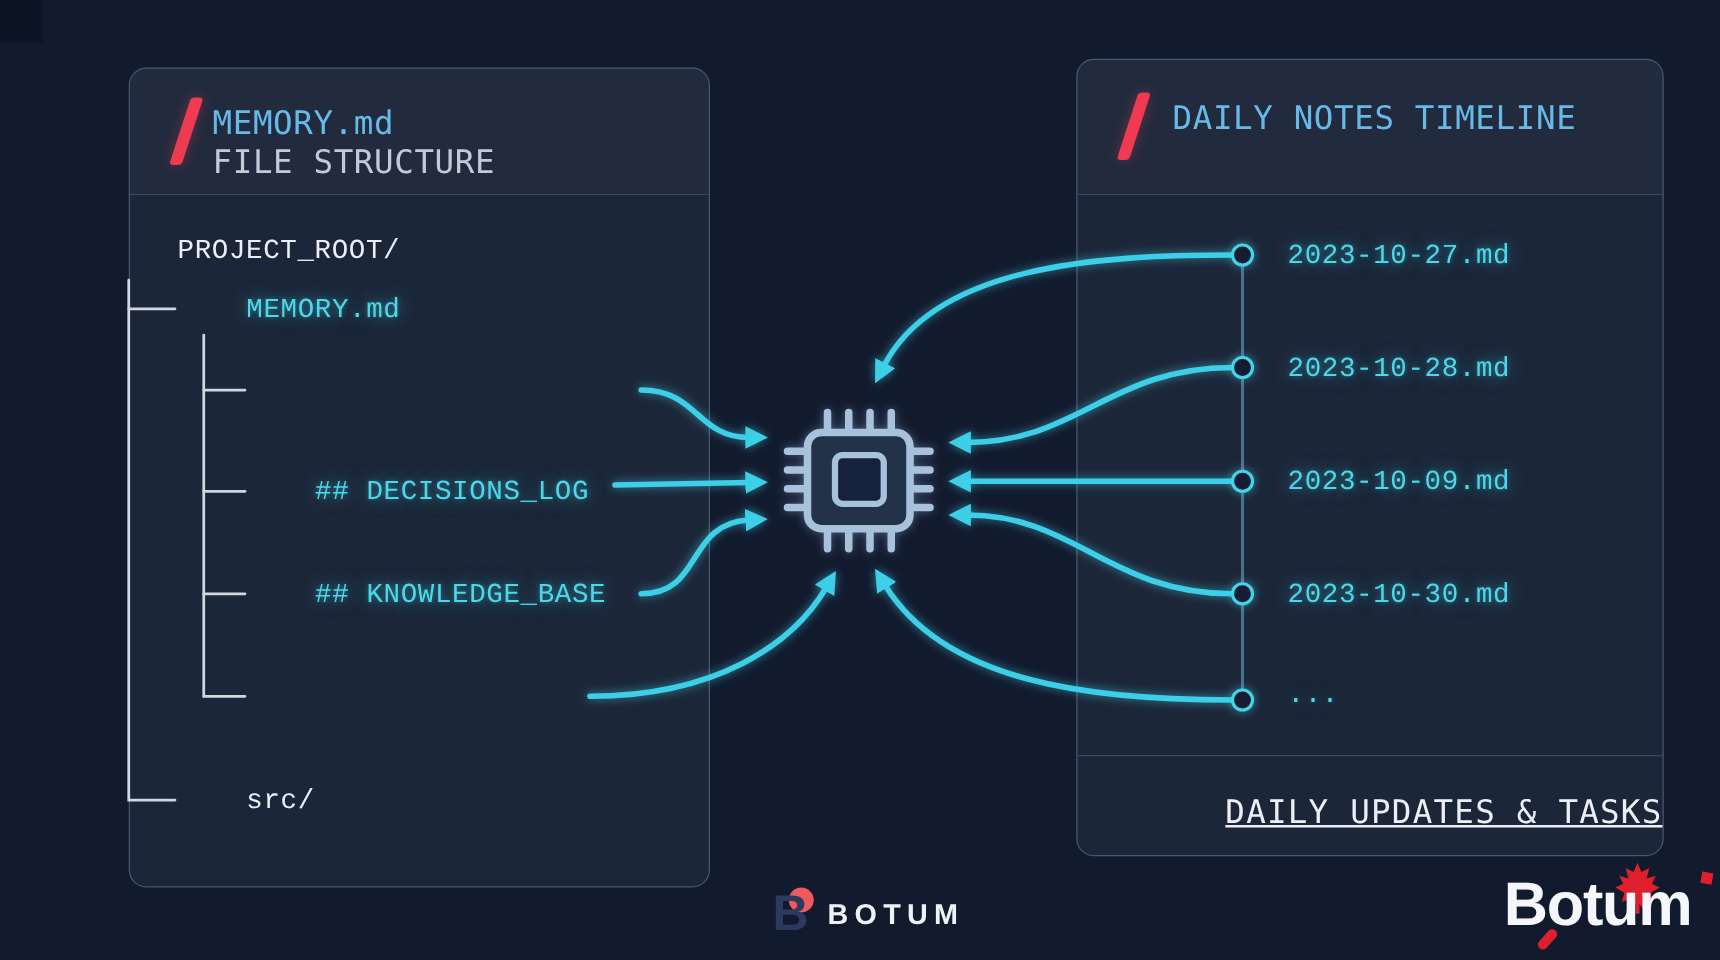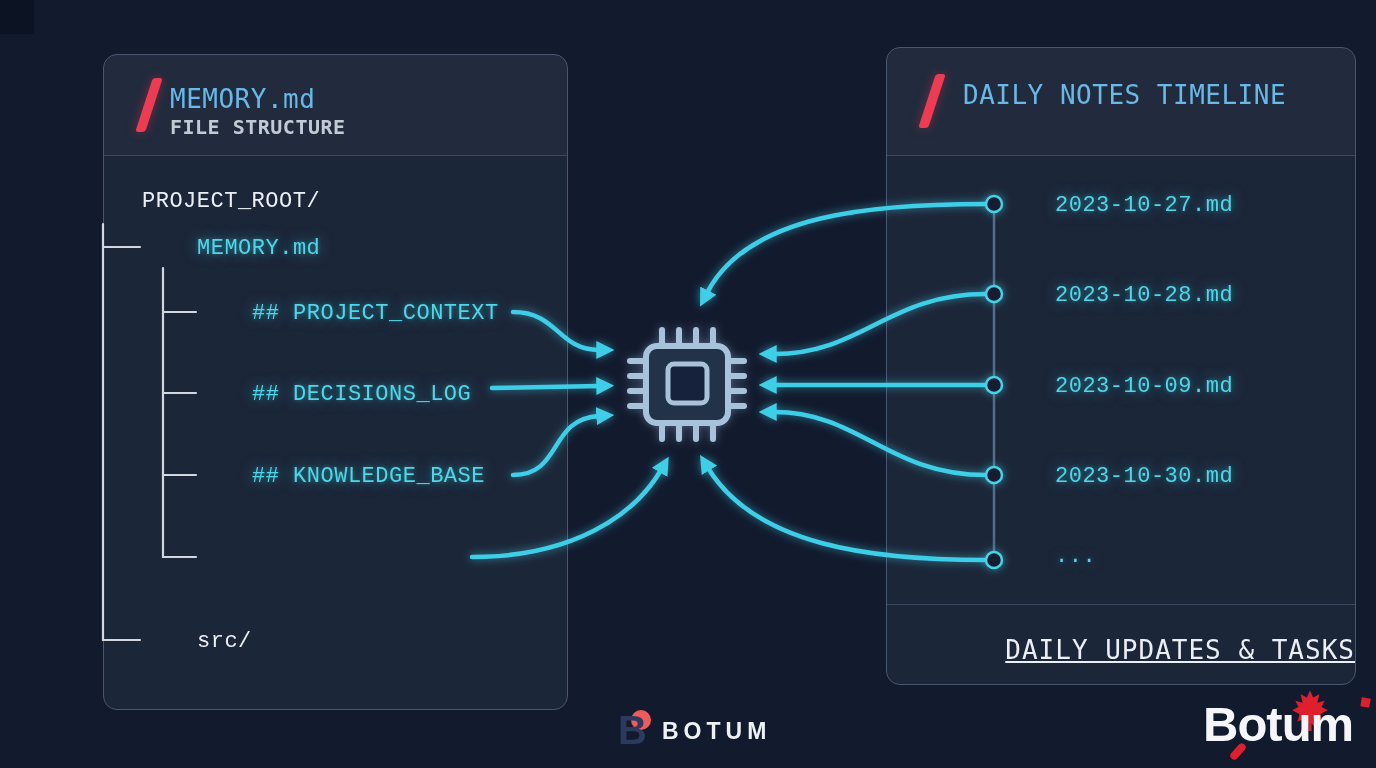--- a/index.html
+++ b/index.html
@@ -16,32 +16,32 @@
   }
   html,body{margin:0;padding:0;background:var(--bg);}
   .stage{position:relative;width:1376px;height:768px;background:var(--bg);overflow:hidden;
          font-family:"DejaVu Sans Mono",monospace;}
   .mono{font-family:"DejaVu Sans Mono",monospace;}
   .corner-sq{position:absolute;left:0;top:0;width:34px;height:34px;background:#0c1322;}
 
   .panel{position:absolute;background:var(--panel);border:1.5px solid var(--panel-border);
          border-radius:14px;box-sizing:border-box;margin-left:46px;}
   .panel.left{left:57px;top:54px;width:465px;height:656px;}
-  .panel.right{left:840px;top:47px;width:470px;height:638px;}
+  .panel.right{left:815px;top:47px;width:470px;height:638px;}
 
   .phead{position:absolute;left:0;top:0;right:0;border-bottom:1.5px solid var(--divider);
          background:rgba(255,255,255,0.025);border-radius:13px 13px 0 0;}
   .panel.left .phead{height:100px;}
   .panel.right .phead{height:107px;}
   .slash{position:absolute;width:10px;height:54px;background:var(--red);border-radius:3px;
          transform:skewX(-18deg);box-shadow:0 0 10px rgba(238,59,82,.35);}
   .panel.left .slash{left:40px;top:23px;}
   .panel.right .slash{left:40px;top:26px;}
   .t1{position:absolute;font-size:26px;color:var(--blue);white-space:nowrap;letter-spacing:.5px;}
-  .t2{position:absolute;font-size:20px;color:var(--gray);white-space:nowrap;letter-spacing:.5px;font-weight:bold;}
+  .t2{position:absolute;font-size:26px;color:var(--gray);white-space:nowrap;letter-spacing:.5px;}
   .panel.left .t1{left:66px;top:29px;}
   .panel.left .t2{left:66px;top:60px;}
   .panel.right .t1{left:76px;top:32px;}
   .panel.right .t2{left:76px;top:63px;}
 
   .row{position:absolute;font-size:22px;white-space:nowrap;transform:translateY(-50%);letter-spacing:.5px;font-family:Liberation Mono, monospace;}
   .white{color:var(--white);}
   .cyan{color:var(--cyan);
         text-shadow:0 0 14px rgba(63,211,232,.55),0 0 4px rgba(63,211,232,.35);}
 
@@ -70,21 +70,20 @@
   <div class="corner-sq"></div>
 
   <section class="panel left">
     <div class="phead">
       <div class="slash"></div>
       <div class="t1 mono">MEMORY.md</div>
       <div class="t2 mono">FILE STRUCTURE</div>
     </div>
     <div class="row white" style="left:38px;top:146px">PROJECT_ROOT/</div>
     <div class="row cyan" style="left:93px;top:193px">MEMORY.md</div>
-    <div class="row cyan" style="left:148px;top:258px">## PROJECT_CONTEXT</div>
     <div class="row cyan" style="left:148px;top:421px">## KNOWLEDGE_BASE</div>
     <div class="row cyan" style="left:148px;top:339px">## DECISIONS_LOG</div>
     <div class="row white" style="left:93px;top:586px">src/</div>
   </section>
 
   <section class="panel right">
     <div class="phead">
       <div class="slash"></div>
       <div class="t1 mono">DAILY NOTES TIMELINE</div>
     </div>

